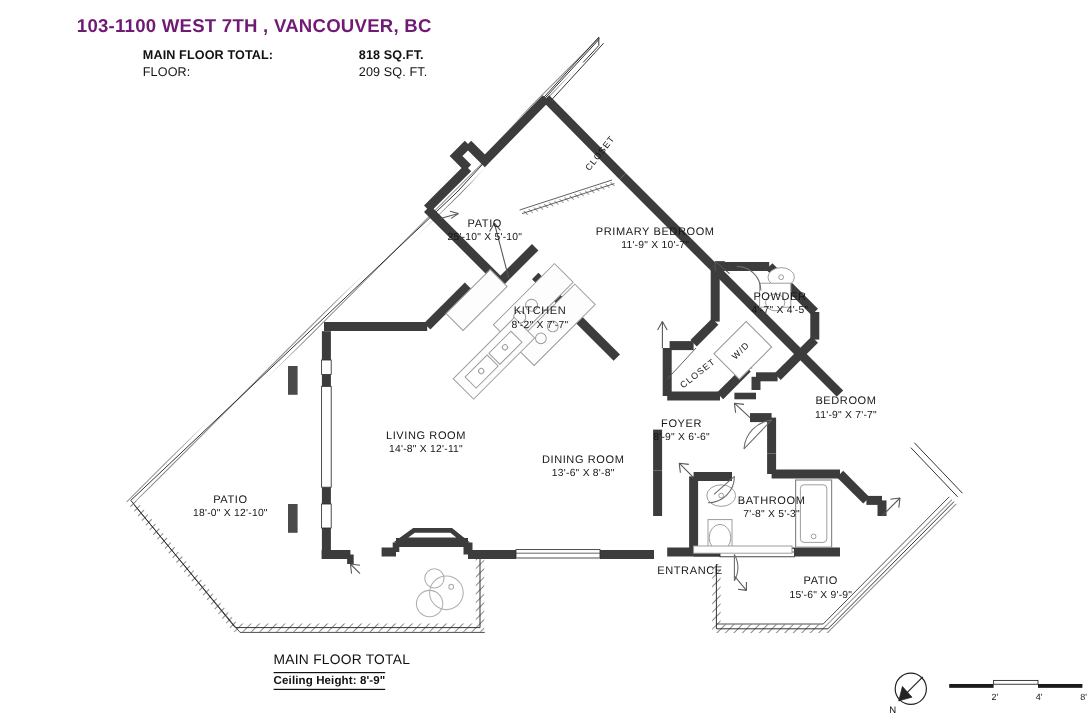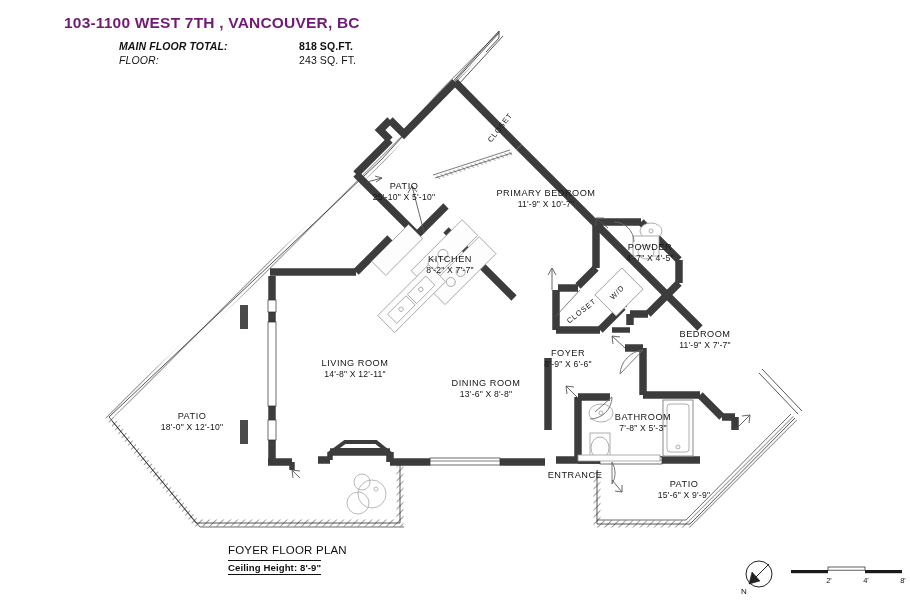--- a/index.html
+++ b/index.html
@@ -41,21 +41,20 @@
     font-size: 10.5px;
     line-height: 14px;
   }
   .summary-row {
     display: flex;
   }
   .summary-row .lbl {
     width: 160px;
     font-weight: bold;
     letter-spacing: 0.1px;
-    font-style: italic;
   }
   .summary-row .val {
     font-weight: bold;
     letter-spacing: 0.1px;
     padding-left: 20px;
   }
   .summary-row.light .lbl,
   .summary-row.light .val {
     font-weight: normal;
   }
@@ -116,21 +115,21 @@
 
   <div class="title-block">
     <div class="plan-title">103-1100 WEST 7TH , VANCOUVER, BC</div>
     <div class="summary">
       <div class="summary-row">
         <span class="lbl">MAIN FLOOR TOTAL:</span>
         <span class="val">818 SQ.FT.</span>
       </div>
       <div class="summary-row light">
         <span class="lbl">FLOOR:</span>
-        <span class="val">243 SQ. FT.</span>
+        <span class="val">209 SQ. FT.</span>
       </div>
     </div>
   </div>
 
   <svg width="910" height="606" viewBox="0 0 910 606" style="position:absolute;left:0;top:0;">
 
     <defs>
       <pattern id="hatch" width="5" height="5" patternUnits="userSpaceOnUse" patternTransform="rotate(45)">
         <line x1="0" y1="0" x2="0" y2="5" stroke="#4a4a4a" stroke-width="1.1"></line>
       </pattern>
@@ -455,17 +454,17 @@
       <rect x="828" y="567" width="37" height="3.2" fill="#ffffff" stroke="#1a1a1a" stroke-width="0.7"></rect>
       <rect x="865" y="570" width="37" height="3.2" fill="#1a1a1a"></rect>
       <text class="scale-num" x="829" y="583">2'</text>
       <text class="scale-num" x="866" y="583">4'</text>
       <text class="scale-num" x="903" y="583">8'</text>
     </g>
 
   </svg>
 
   <div class="footer-block">
-    <div class="footer-main">FOYER FLOOR PLAN</div>
+    <div class="footer-main">MAIN FLOOR TOTAL</div>
     <div class="footer-sub">Ceiling Height: 8'-9"</div>
   </div>
 
 </div>
 
 </body></html>

